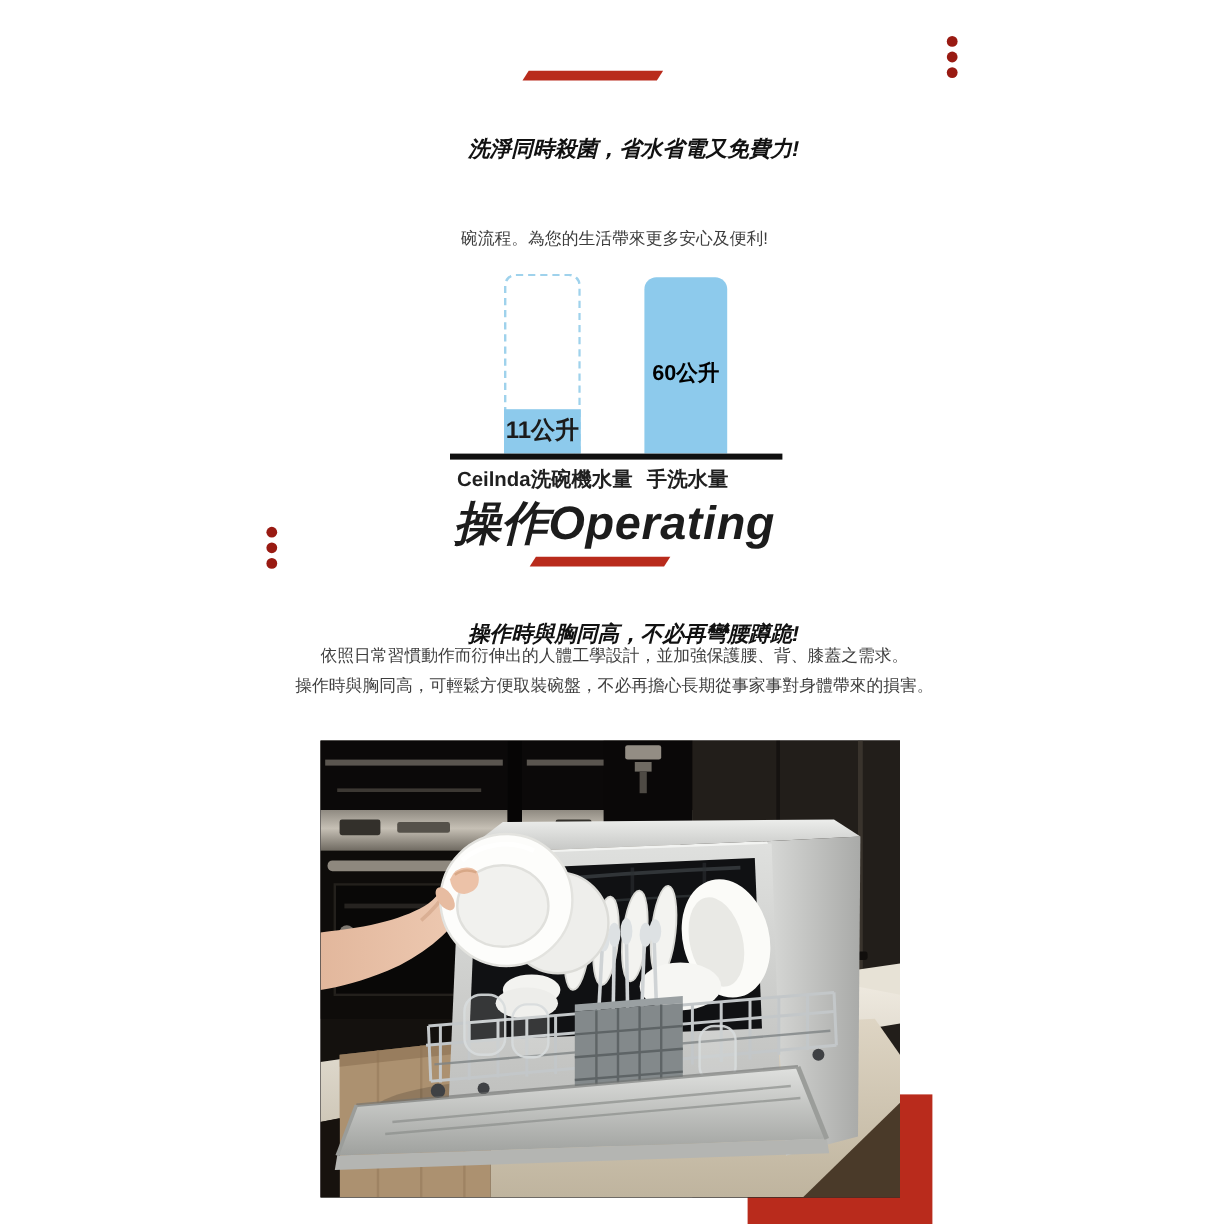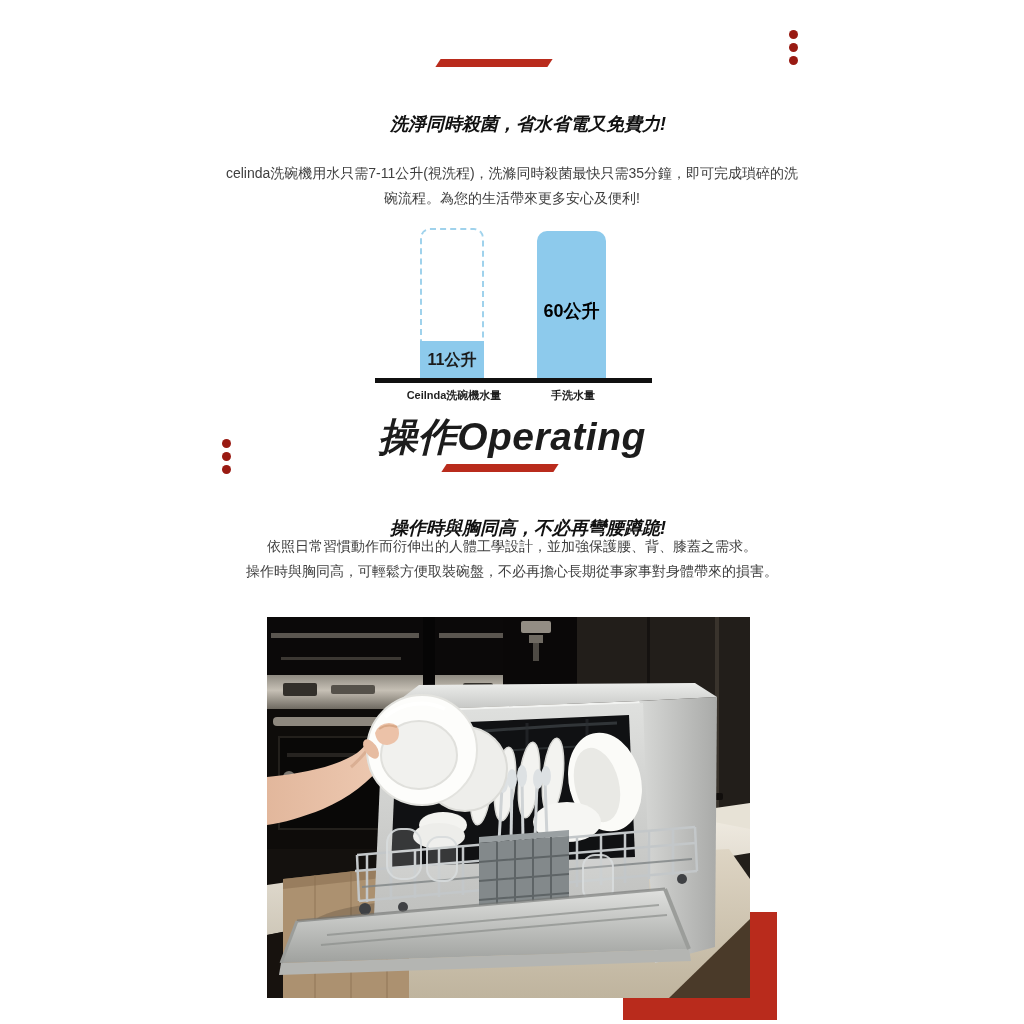--- a/index.html
+++ b/index.html
@@ -33,33 +33,33 @@
   .chart{position:absolute;left:375px;top:228px;width:277px;height:182px;}
   .bar-dashed{
     position:absolute;left:45px;top:0;width:64px;height:150px;box-sizing:border-box;
     border:2px dashed #9fd2ec;border-bottom:none;border-radius:10px 10px 0 0;
   }
   .bar-fill{
     position:absolute;left:-2px;bottom:0;width:64px;height:37px;background:#8dcaec;
     text-align:center;
   }
   .bar-fill .bar-label{
-    display:block;line-height:37px;font-size:16px;font-weight:bold;color:#1b1b1b;
+    display:block;line-height:37px;font-size:20px;font-weight:bold;color:#1b1b1b;
   }
   .bar-solid{
     position:absolute;left:162px;top:3px;width:69px;height:147px;background:#8dcaec;
     border-radius:10px 10px 0 0;
   }
   .bar-solid .bar-label{
     position:absolute;top:68px;left:0;width:100%;text-align:center;
     font-size:18px;font-weight:bold;color:#000000;
   }
   .axis{position:absolute;left:0;top:150px;width:277px;height:5px;background:#101010;}
   .xlabel{
-    position:absolute;top:160px;font-size:11px;font-weight:bold;color:#1f1f1f;
+    position:absolute;top:160px;font-size:17px;font-weight:bold;color:#1f1f1f;
     white-space:nowrap;transform:translateX(-50%);
   }
   .xl-left{left:79px;}
   .xl-right{left:198px;}
 
   
   .red-corner{position:absolute;left:623px;top:912px;width:154px;height:108px;background:#b92b1c;z-index:1;}
   .photo{
     position:absolute;left:267px;top:617px;width:483px;height:381px;
     overflow:hidden;background:#14110e;z-index:2;
@@ -74,21 +74,20 @@
   <div class="redline" style="left:438px;top:59px"></div>
 
   <div class="dots" style="left:789px;top:30px">
     <span class="dot"></span>
     <span class="dot"></span>
     <span class="dot"></span>
   </div>
 
   <p class="sub" style="top:97px">洗淨同時殺菌，省水省電又免費力!</p>
 
-  <p class="bl" style="top:164px">celinda洗碗機用水只需7-11公升(視洗程)，洗滌同時殺菌最快只需35分鐘，即可完成瑣碎的洗</p>
   <p class="bl" style="top:189px">碗流程。為您的生活帶來更多安心及便利!</p>
 
   <div class="chart">
     <div class="bar-dashed">
       <div class="bar-fill">
         <span class="bar-label">11公升</span>
       </div>
     </div>
     <div class="bar-solid">
       <span class="bar-label">60公升</span>

